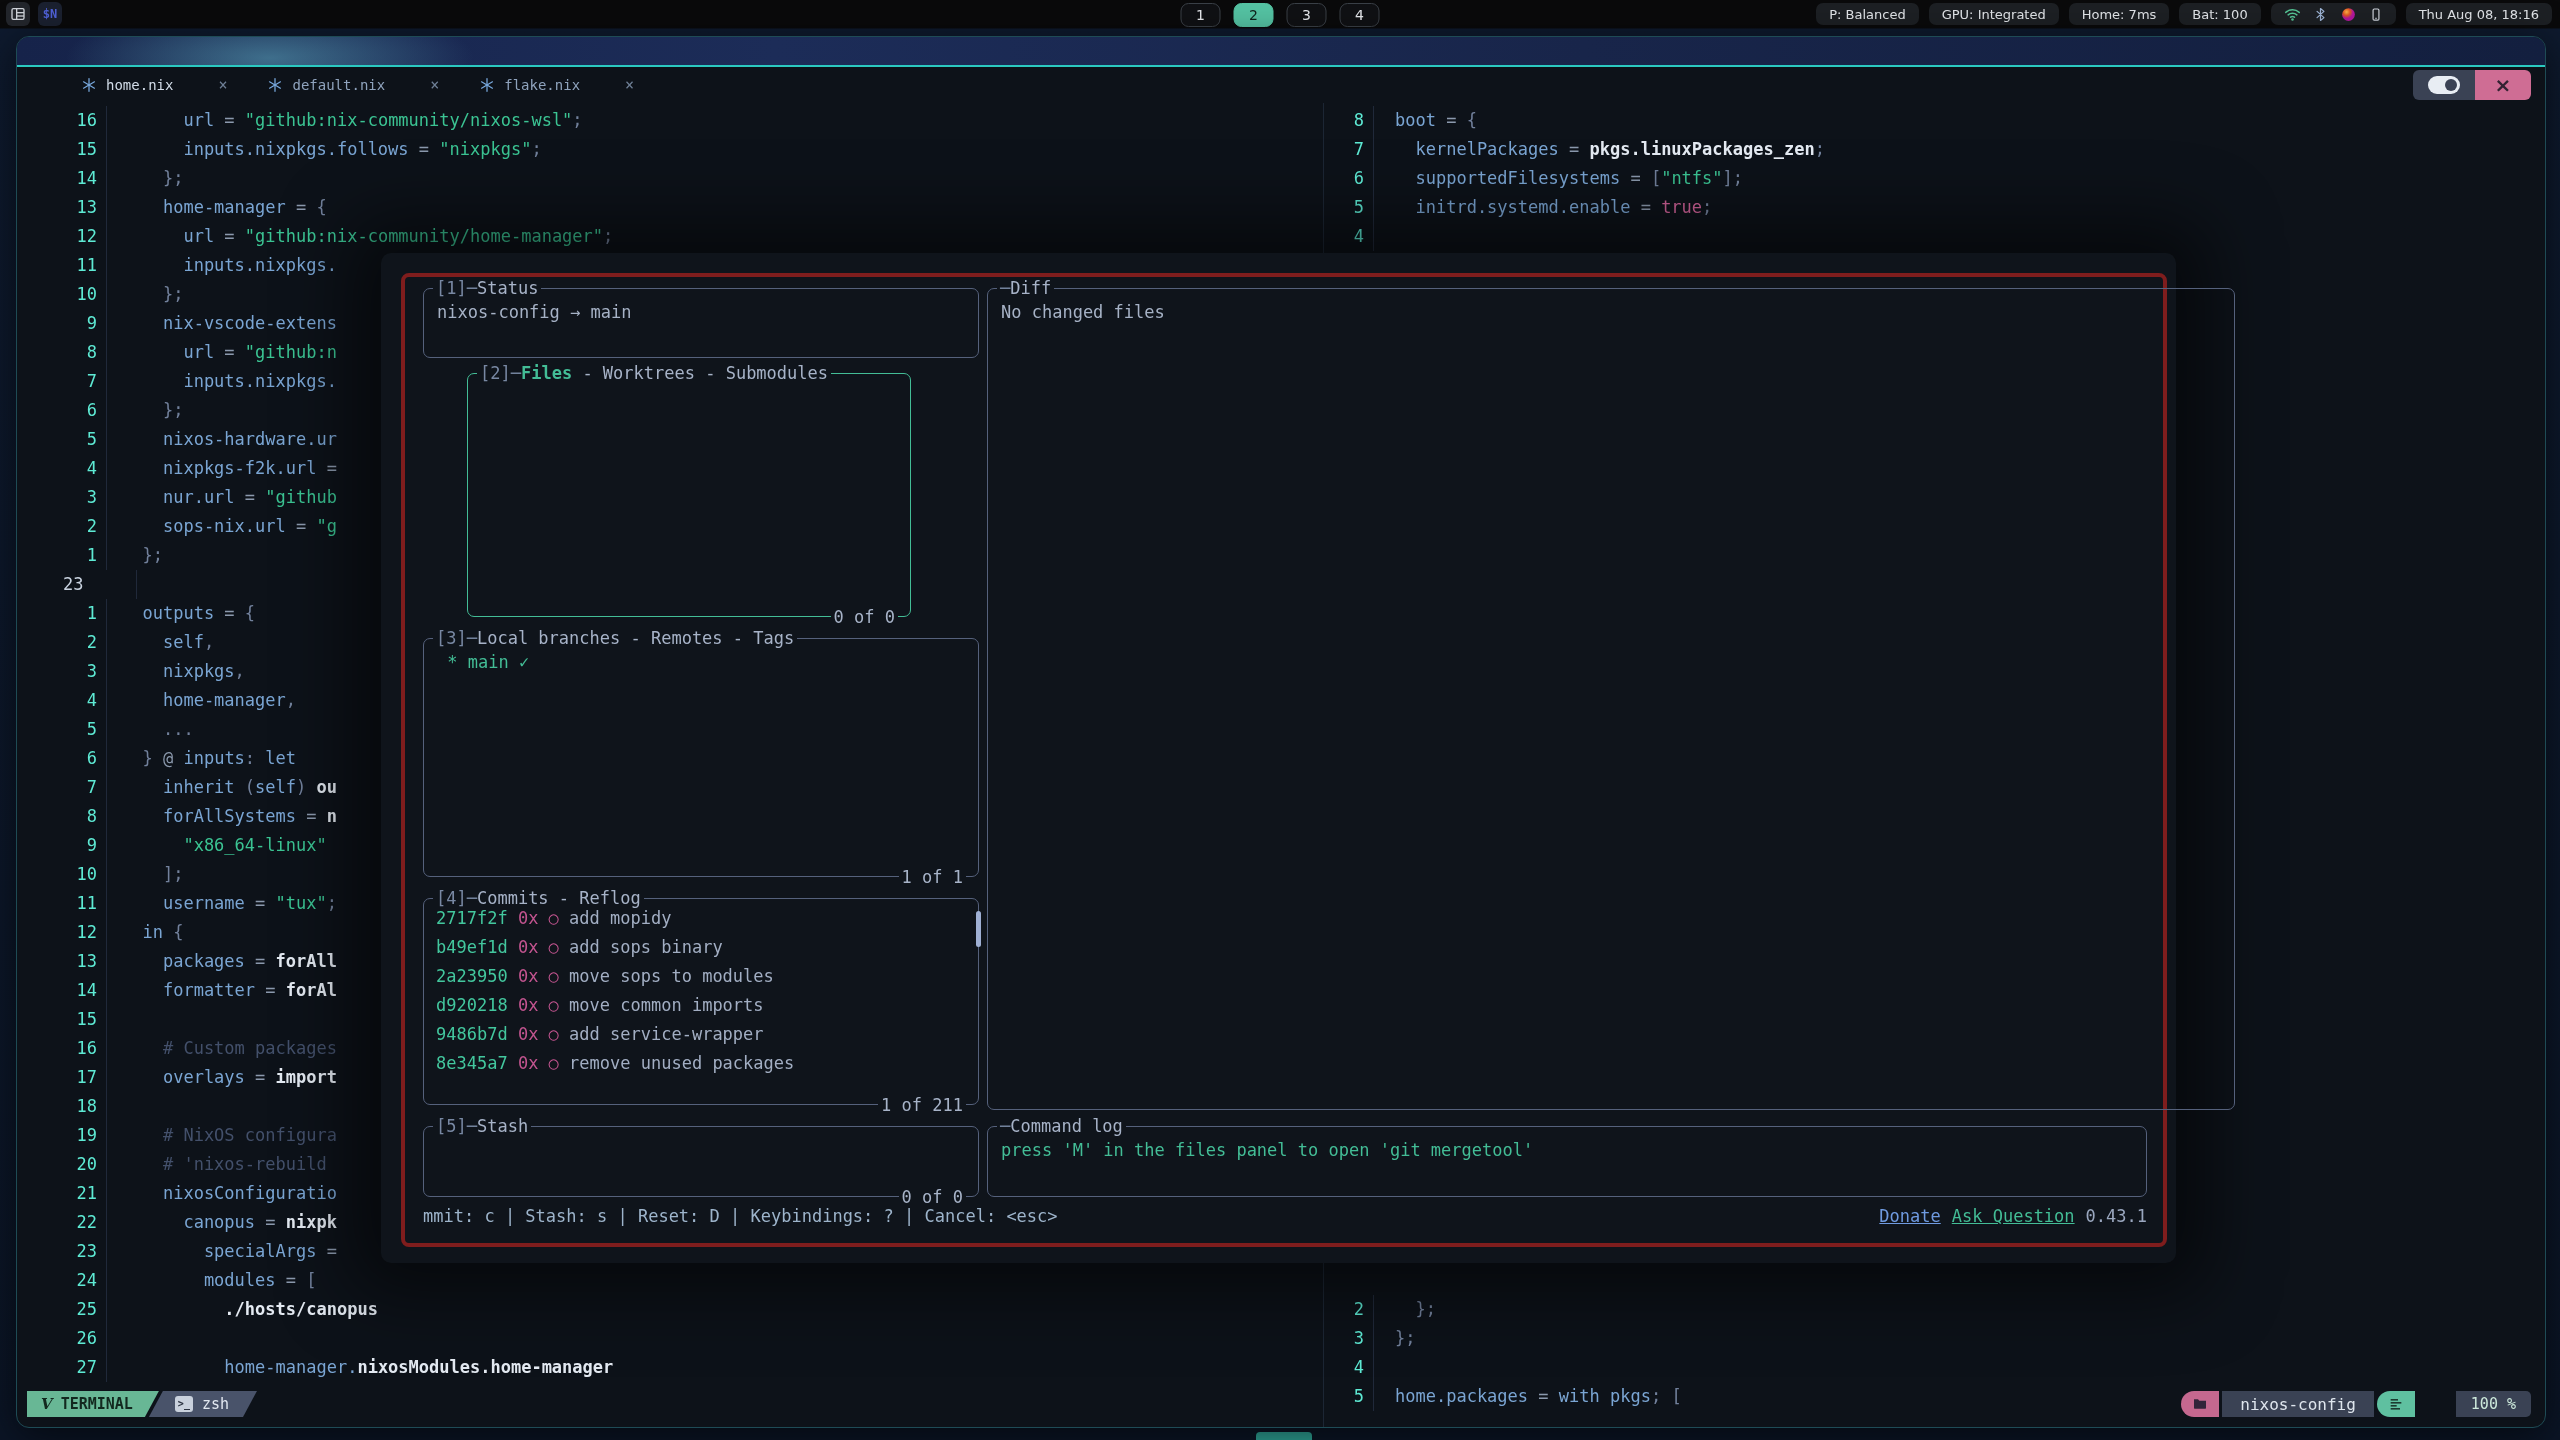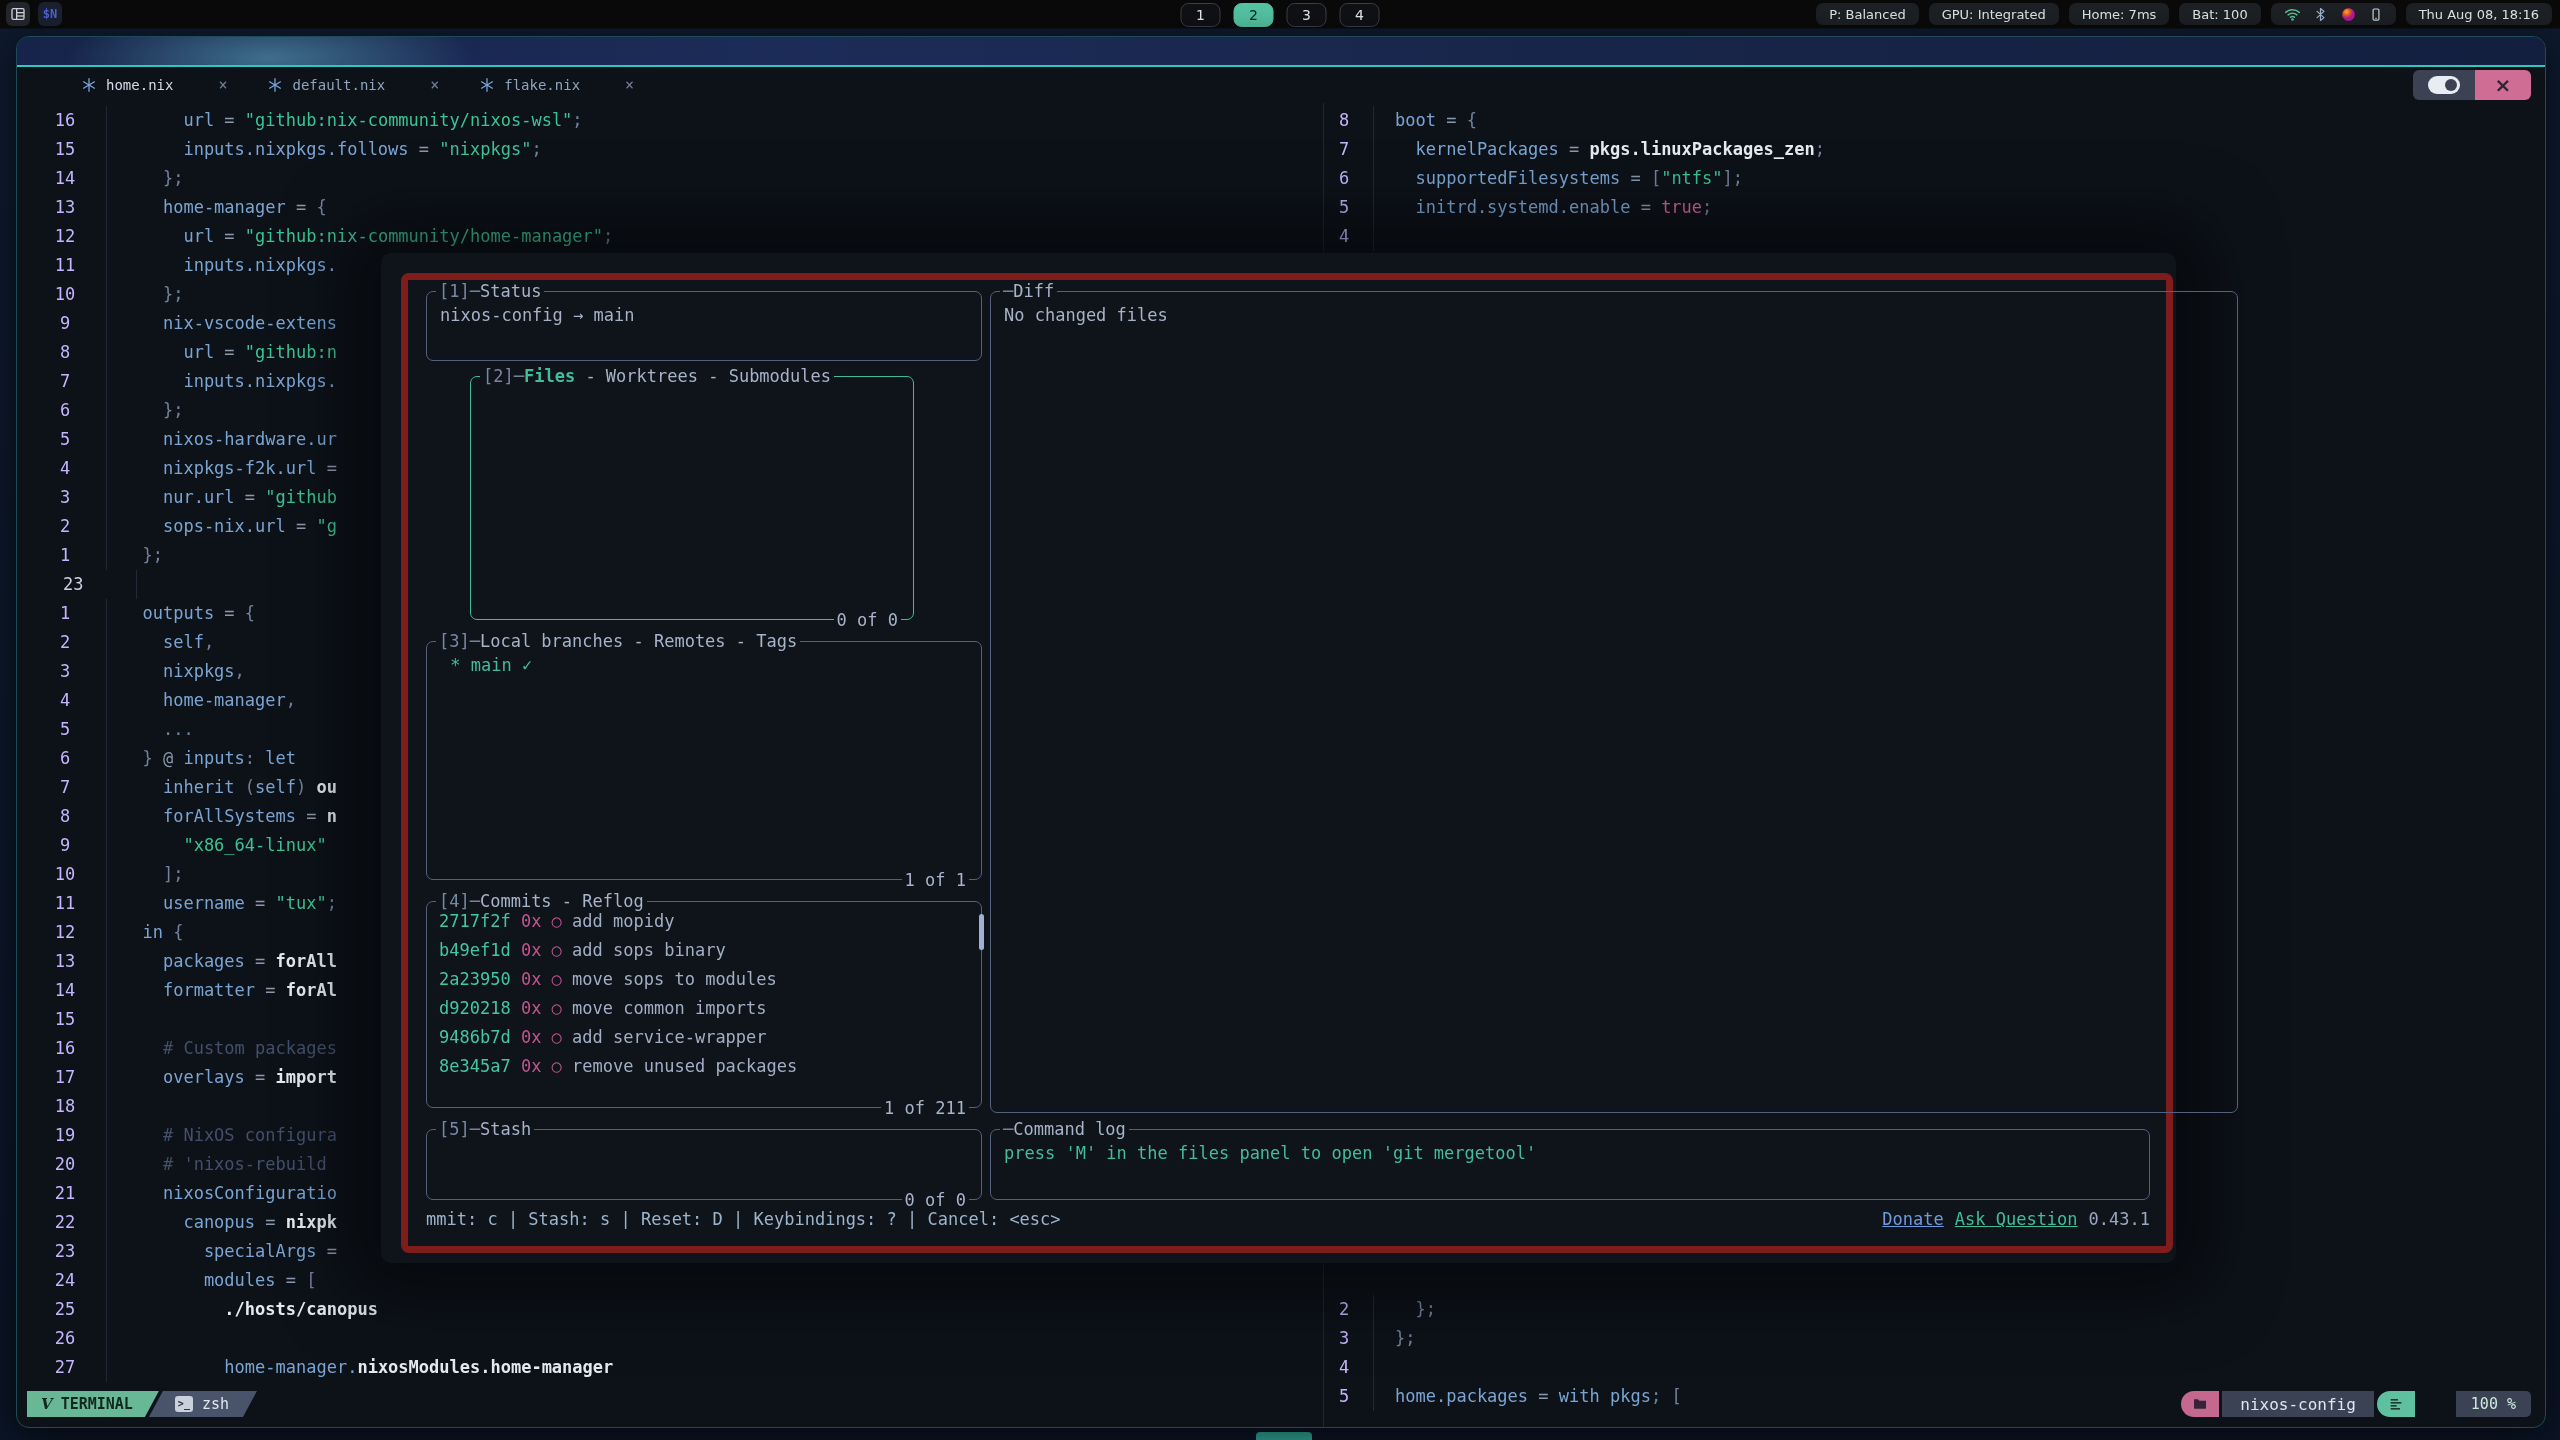--- a/index.html
+++ b/index.html
@@ -33,35 +33,35 @@
   .tab.active{color:#d2dce8;}
   .winctl{position:absolute;right:14px;top:33px;display:flex;height:30px;}
   .toggle{width:62px;background:#3a4254;border-radius:6px 0 0 6px;display:flex;align-items:center;justify-content:center;}
   .toggle .track{width:32px;height:18px;background:#e8edf3;border-radius:9px;position:relative;}
   .toggle .knob{position:absolute;right:3px;top:3px;width:12px;height:12px;border-radius:50%;background:#3a4254;}
   .closebtn{width:56px;background:#cf6d94;border-radius:0 6px 6px 0;display:flex;align-items:center;justify-content:center;
             color:#332232;font:bold 20px "DejaVu Sans",sans-serif;}
 
   
   .crow{display:flex;height:29px;font:17px/29px "DejaVu Sans Mono",monospace;white-space:pre;}
-  .gut{color:#c4b5fd;text-align:center;}
+  .gut{color:#5eead4;text-align:right;}
   #leftpane{position:absolute;left:16px;top:69px;}
   #leftpane .gut{width:64px;padding-right:9px;border-right:1px solid #20293a;margin-right:15px;}
   #leftpane .gut.cur{color:#c9d3e0;text-align:left;padding-left:30px;}
   #rightpane{position:absolute;left:1306px;top:66px;bottom:0;right:0;border-left:1px solid #1c2634;}
   #rtop{position:absolute;left:0;top:3px;}
   #rbottom{position:absolute;left:0;top:1192px;}
   #rightpane .gut{width:40px;padding-right:9px;border-right:1px solid #20293a;margin-right:21px;}
   .tk-k{color:#7aa5d3}.tk-s{color:#3bc493}.tk-p{color:#72819c}.tk-o{color:#8b99ad}
   .tk-w{color:#e4eaf2;font-weight:bold}.tk-c{color:#43506b}.tk-pk{color:#cf6298}
 
   
   #popup{position:absolute;left:364px;top:216px;width:1795px;height:1010px;background:#0f141b;
          border-radius:10px;box-shadow:0 0 70px 30px rgba(0,0,0,.55);}
-  #pborder{position:absolute;left:20px;top:20px;width:1758px;height:966px;border:7px solid #7f1d1d;border-radius:8px;}
+  #pborder{position:absolute;left:20px;top:20px;width:1758px;height:966px;border:4px solid #7f1d1d;border-radius:8px;}
   .panel{position:absolute;border:1px solid #55617c;border-radius:7px;box-sizing:border-box;}
   .panel.active{border-color:#43bd96;}
   .ptitle{position:absolute;top:-12px;left:9px;background:#0f141b;padding:0 3px;
           font:17px/22px "DejaVu Sans Mono",monospace;white-space:pre;}
   .pcount{position:absolute;bottom:-12px;right:12px;background:#0f141b;padding:0 3px;
           color:#a7b3c8;font:17px/22px "DejaVu Sans Mono",monospace;white-space:pre;}
   .tk-d{color:#7888a3}.tk-t{color:#a7b3c8}.tk-g{color:#43bd96;font-weight:bold}
   .pline{padding:9px 0 0 13px;color:#a6b2c6;font:17px/29px "DejaVu Sans Mono",monospace;white-space:pre;}
   .pline.green{color:#43bd96;}
   #commitlist{padding:5px 0 0 12px;}

